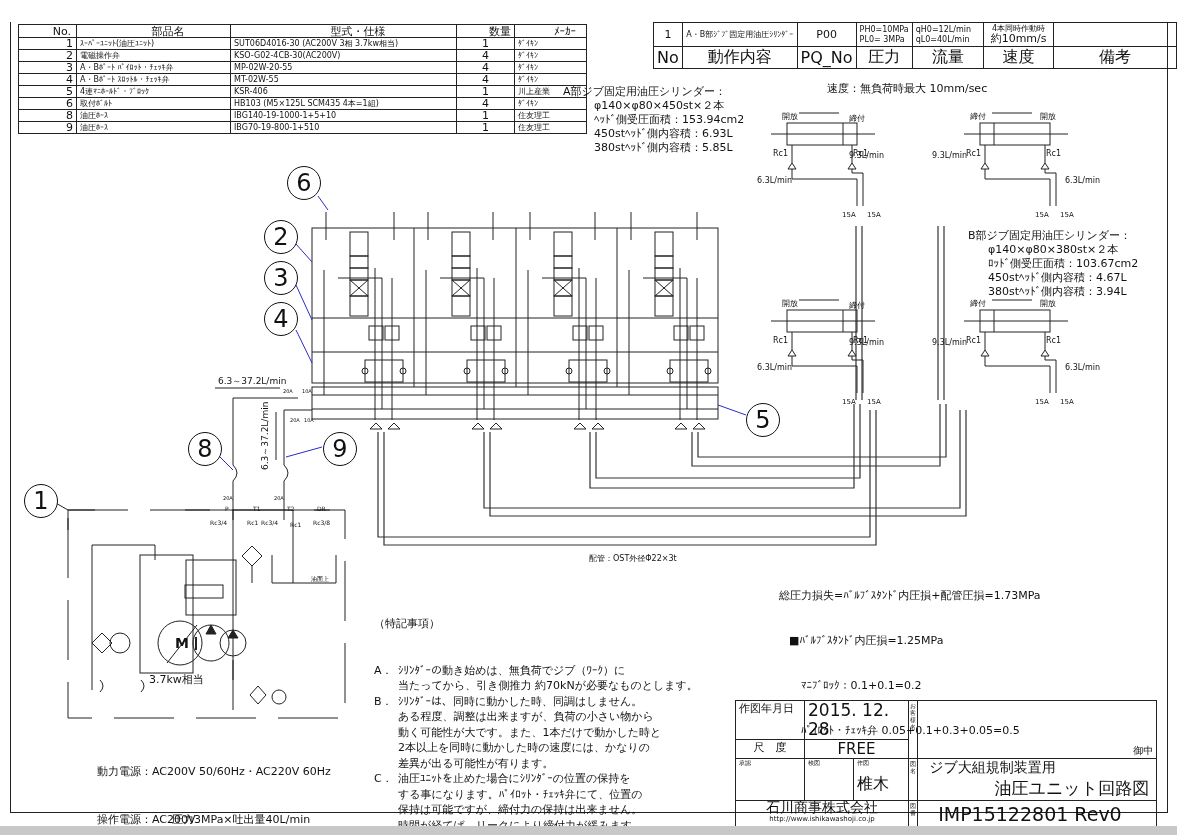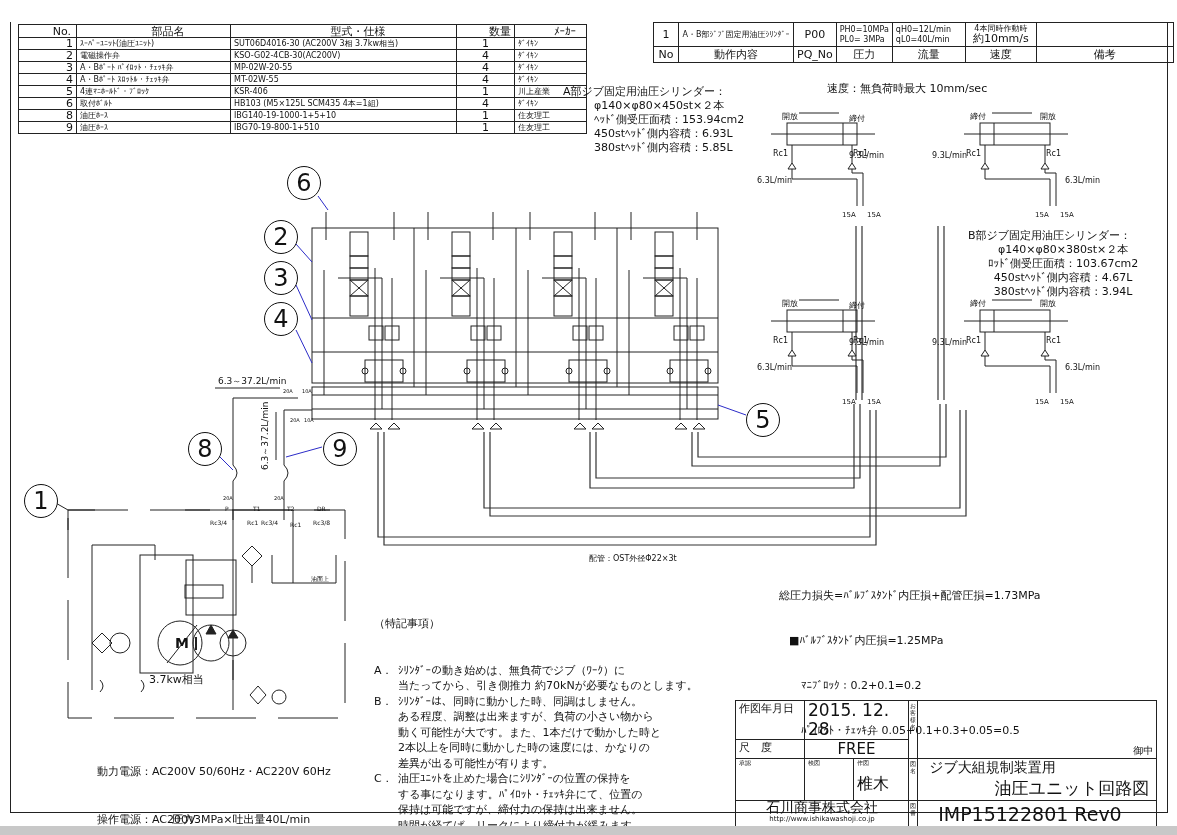--- a/index.html
+++ b/index.html
@@ -8,21 +8,21 @@
   .bottombar{position:absolute;left:0;top:826px;width:1177px;height:9px;background:#c8c8c8;}
   table{border-collapse:collapse;}
   .parts{position:absolute;left:18px;top:24px;font-size:8px;}
   .parts td,.parts th{border:1px solid #222;padding:0 3px;height:11px;line-height:11px;white-space:nowrap;}
   .parts th{font-size:11px;font-weight:normal;height:12px;padding-left:32px;}
   .parts td.no{text-align:right;font-size:11px;}
   .parts td.qty{text-align:center;font-size:11px;}
   .op{position:absolute;left:653px;top:22px;font-size:8px;}
   .op td{border:1px solid #222;padding:0 3px;text-align:center;white-space:nowrap;}
   .op tr.r1 td{height:23px;line-height:10px;}
-  .op tr.r2 td{height:12px;font-size:11px;}
+  .op tr.r2 td{height:12px;font-size:16px;}
   .txt{position:absolute;font-size:11px;line-height:14px;white-space:pre;}
   .small{font-size:8px;}
   .callout{position:absolute;width:32px;height:32px;border:1.5px solid #111;border-radius:50%;text-align:center;line-height:32px;font-size:24px;background:#fff;}
   .tb{position:absolute;left:735px;top:700px;font-size:11px;}
   .tb td{border:1px solid #222;padding:0 3px;vertical-align:top;}
   svg{position:absolute;left:0;top:0;}
 </style>
 </head>
 <body>
 
@@ -119,21 +119,21 @@
     <td>備考</td>
   </tr>
 </tbody>
   </table>
 
 <div class="txt" style="left:563px;top:85px;">A部ジブ固定用油圧シリンダー：</div>
 <div class="txt" style="left:594px;top:99px;"><div>φ140×φ80×450st×２本</div><div>ﾍｯﾄﾞ側受圧面積：153.94cm2</div><div>450stﾍｯﾄﾞ側内容積：6.93L</div><div>380stﾍｯﾄﾞ側内容積：5.85L</div></div>
 <div class="txt" style="left:827px;top:82px;">速度：無負荷時最大 10mm/sec</div>
 
 <div class="txt" style="left:968px;top:229px;">B部ジブ固定用油圧シリンダー：</div>
-<div class="txt" style="left:988px;top:243px;text-align:center"><div>φ140×φ80×380st×２本</div><div>ﾛｯﾄﾞ側受圧面積：103.67cm2</div><div>450stﾍｯﾄﾞ側内容積：4.67L</div><div>380stﾍｯﾄﾞ側内容積：3.94L</div></div>
+<div class="txt" style="left:988px;top:243px;text-align:left"><div>φ140×φ80×380st×２本</div><div>ﾛｯﾄﾞ側受圧面積：103.67cm2</div><div>450stﾍｯﾄﾞ側内容積：4.67L</div><div>380stﾍｯﾄﾞ側内容積：3.94L</div></div>
 
 <svg width="1177" height="835" id="circuit" style="pointer-events:none">
   <g stroke="#222" stroke-width="1" fill="none">
 
     <rect x="312" y="228" width="406" height="155"></rect>
     <line x1="414" y1="228" x2="414" y2="387"></line>
     <line x1="516" y1="228" x2="516" y2="387"></line>
     <line x1="617" y1="228" x2="617" y2="387"></line>
     <line x1="312" y1="318" x2="718" y2="318"></line>
     <line x1="312" y1="352" x2="718" y2="352"></line>
@@ -432,38 +432,38 @@
 </div>
 
 <div class="txt" style="left:374px;top:585px;line-height:15.5px">
   <div>（特記事項）</div>
   <div id="notes-body"><div><span style="display: inline-block; width: 24px; padding-left: 0px;">A．</span><span>ｼﾘﾝﾀﾞｰの動き始めは、無負荷でジブ（ﾜｰｸ）に</span></div><div style="padding-left: 24px;"><span>当たってから、引き側推力 約70kNが必要なものとします。</span></div><div><span style="display: inline-block; width: 24px; padding-left: 0px;">B．</span><span>ｼﾘﾝﾀﾞｰは、同時に動かした時、同調はしません。</span></div><div style="padding-left: 24px;"><span>ある程度、調整は出来ますが、負荷の小さい物から</span></div><div style="padding-left: 24px;"><span>動く可能性が大です。また、1本だけで動かした時と</span></div><div style="padding-left: 24px;"><span>2本以上を同時に動かした時の速度には、かなりの</span></div><div style="padding-left: 24px;"><span>差異が出る可能性が有ります。</span></div><div><span style="display: inline-block; width: 24px; padding-left: 0px;">C．</span><span>油圧ﾕﾆｯﾄを止めた場合にｼﾘﾝﾀﾞｰの位置の保持を</span></div><div style="padding-left: 24px;"><span>する事になります。ﾊﾟｲﾛｯﾄ・ﾁｪｯｷ弁にて、位置の</span></div><div style="padding-left: 24px;"><span>保持は可能ですが、締付力の保持は出来ません。</span></div><div style="padding-left: 24px;"><span>時間が経てば、リークにより締付力が緩みます。</span></div><div style="padding-left: 24px;"><span>ｼﾘﾝﾀﾞｰの締付力を保持するためには、油圧ﾕﾆｯﾄを</span></div></div>
 </div>
 
 <div class="txt" style="left:767px;top:558px;line-height:15px">
   <div style="padding-left:12px">総圧力損失=ﾊﾞﾙﾌﾞｽﾀﾝﾄﾞ内圧損+配管圧損=1.73MPa</div>
   <div style="padding-left:22px">■ﾊﾞﾙﾌﾞｽﾀﾝﾄﾞ内圧損=1.25MPa</div>
-  <div style="padding-left:34px">ﾏﾆﾌﾞﾛｯｸ：0.2+0.1=0.2</div>
+  <div style="padding-left:34px">ﾏﾆﾌﾞﾛｯｸ：0.1+0.1=0.2</div>
   <div style="padding-left:34px">ﾊﾟｲﾛｯﾄ・ﾁｪｯｷ弁 0.05+0.1+0.3+0.05=0.5</div>
   
   
   
   
 </div>
 
 <table class="tb">
   <tbody>
       <tr style="height:20px">
     <td style="width:62px;">作図年月日</td>
     <td colspan="2" style="width:90px;font-size:17px;line-height:19px">2015. 12. 28</td>
     <td rowspan="2" style="width:6px;font-size:6px;line-height:7px;padding:1px">お客様名</td>
     <td rowspan="2" style="width:232px;text-align:right;vertical-align:bottom;font-size:10px">御中</td>
   </tr>
   <tr style="height:18px">
-    <td style="text-align:left">尺　度</td>
+    <td style="text-align:center">尺　度</td>
     <td colspan="2" style="text-align:center;font-size:15px">FREE</td>
   </tr>
   <tr style="height:42px">
     <td style="font-size:6px">承認</td>
     <td style="width:42px;font-size:6px">検図</td>
     <td style="width:48px;font-size:6px">
           <div>作図</div>
           <div style="font-size:16px;text-align:left;margin-top:6px">椎木</div>
         </td>
     <td style="font-size:6px;line-height:7px;padding:1px">図名</td>

